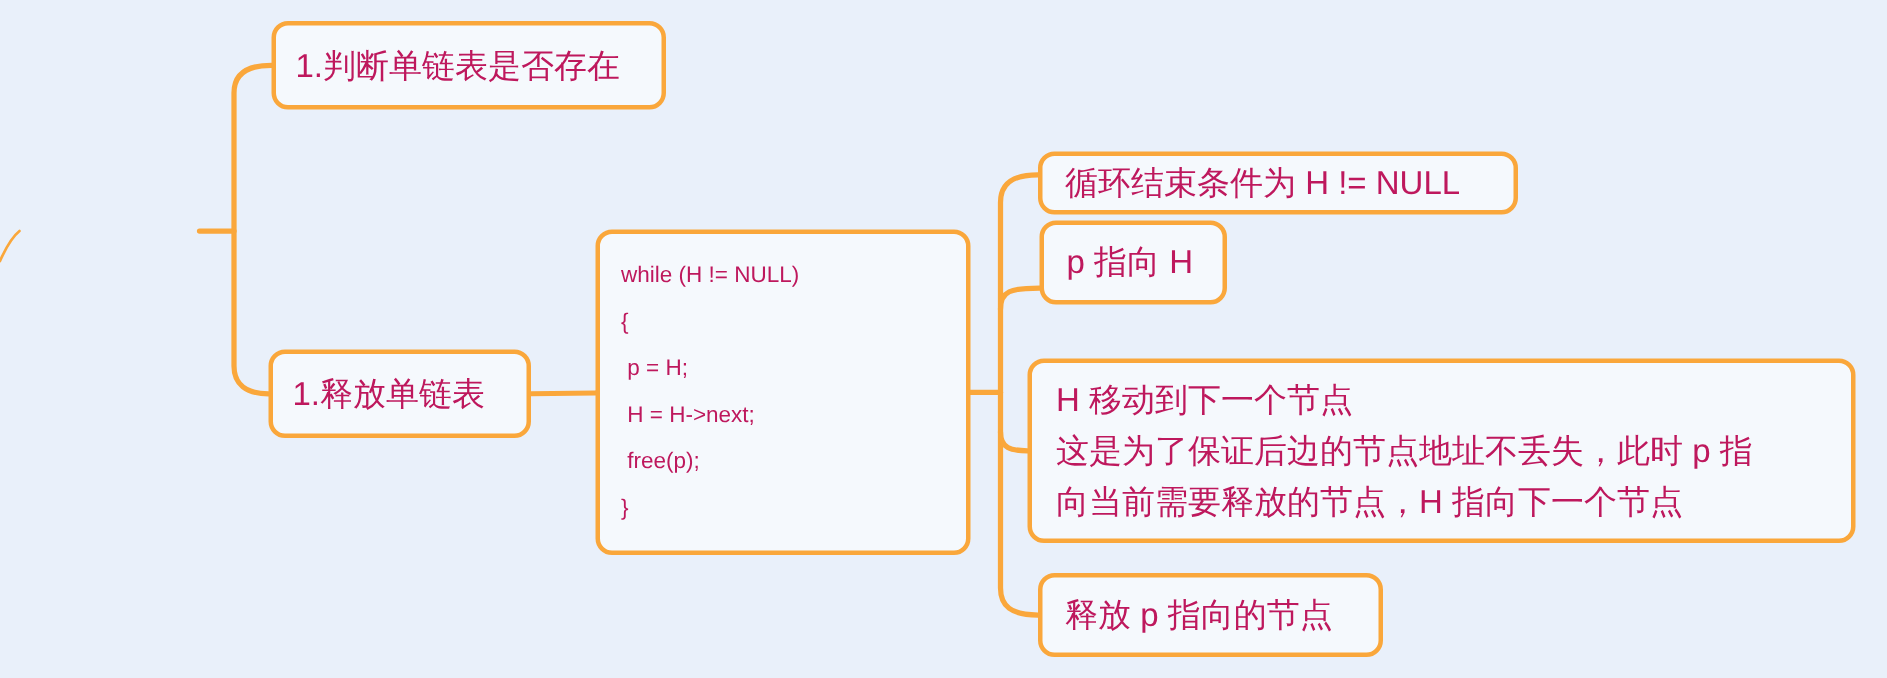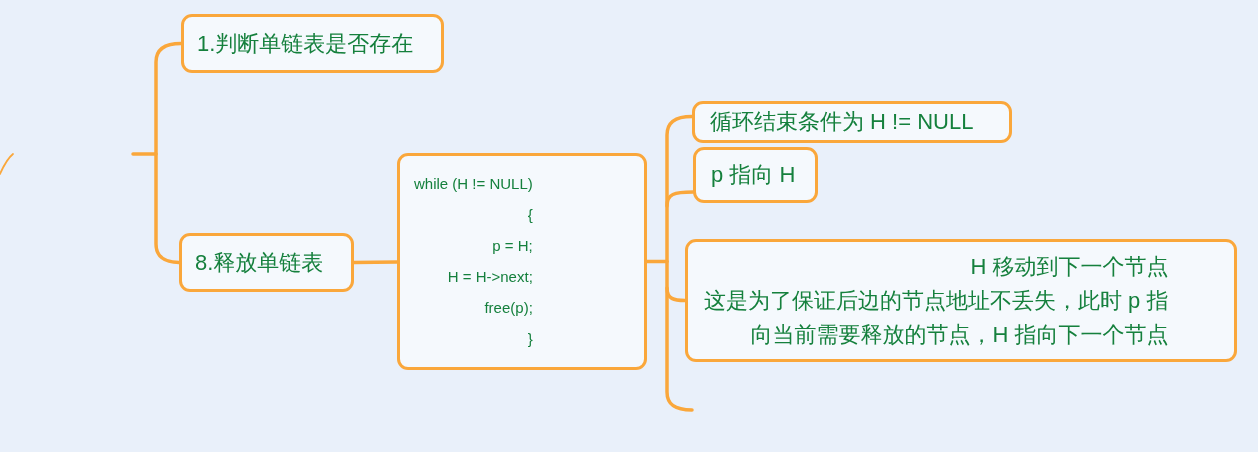--- a/index.html
+++ b/index.html
@@ -27,25 +27,24 @@
   }
   .edges path.thin { stroke-width: 1.8; }
   .node {
     position: absolute;
     box-sizing: border-box;
     background: #f5f9fd;
     border: 3px solid #faa73b;
     border-radius: 11px;
     display: flex;
     align-items: center;
-    color: #15803d;
+    color: #be185d;
     font-size: 22px;
     line-height: 1.25;
     white-space: nowrap;
-    text-align: right;
   }
   .n-root   { left: 13px;  top: 117px; width: 120px; height: 74px;  justify-content: center; }
   .n-b1     { left: 181px; top: 14px;  width: 263px; height: 59px;  padding-left: 13px; }
   .n-b2     { left: 179px; top: 233px; width: 175px; height: 59px;  padding-left: 13px; }
   .n-code   { left: 397px; top: 153px; width: 250px; height: 217px;
               padding: 12px 14px; align-items: flex-start;
               white-space: pre; font-size: 15px; line-height: 31px; }
   .n-l1     { left: 692px; top: 101px;  width: 320px; height: 42px;  padding-left: 15px; }
   .n-l2     { left: 693px; top: 147px; width: 125px; height: 56px;  padding-left: 15px; }
   .n-l3     { left: 685px; top: 239px; width: 552px; height: 123px;
@@ -67,21 +66,21 @@
     <path d="M 667 206 C 667 194 674 192 693 192"></path>
     <path d="M 667 288 C 667 299 674 300.5 685 300.5"></path>
   </svg>
 
 
   <div class="node n-b1">
     <span>1.判断单链表是否存在</span>
   </div>
 
   <div class="node n-b2">
-    <span>8.释放单链表</span>
+    <span>1.释放单链表</span>
   </div>
 
   <div class="node n-code">
     <span>while (H != NULL)
 {
  p = H;
  H = H-&gt;next;
  free(p);
 }</span>
   </div>
@@ -93,14 +92,17 @@
   <div class="node n-l2">
     <span>p 指向 H</span>
   </div>
 
   <div class="node n-l3">
     <span>H 移动到下一个节点
 这是为了保证后边的节点地址不丢失，此时 p 指
 向当前需要释放的节点，H 指向下一个节点</span>
   </div>
 
+  <div class="node n-l4">
+    <span>释放 p 指向的节点</span>
+  </div>
 
 </div>
 
 </body></html>

